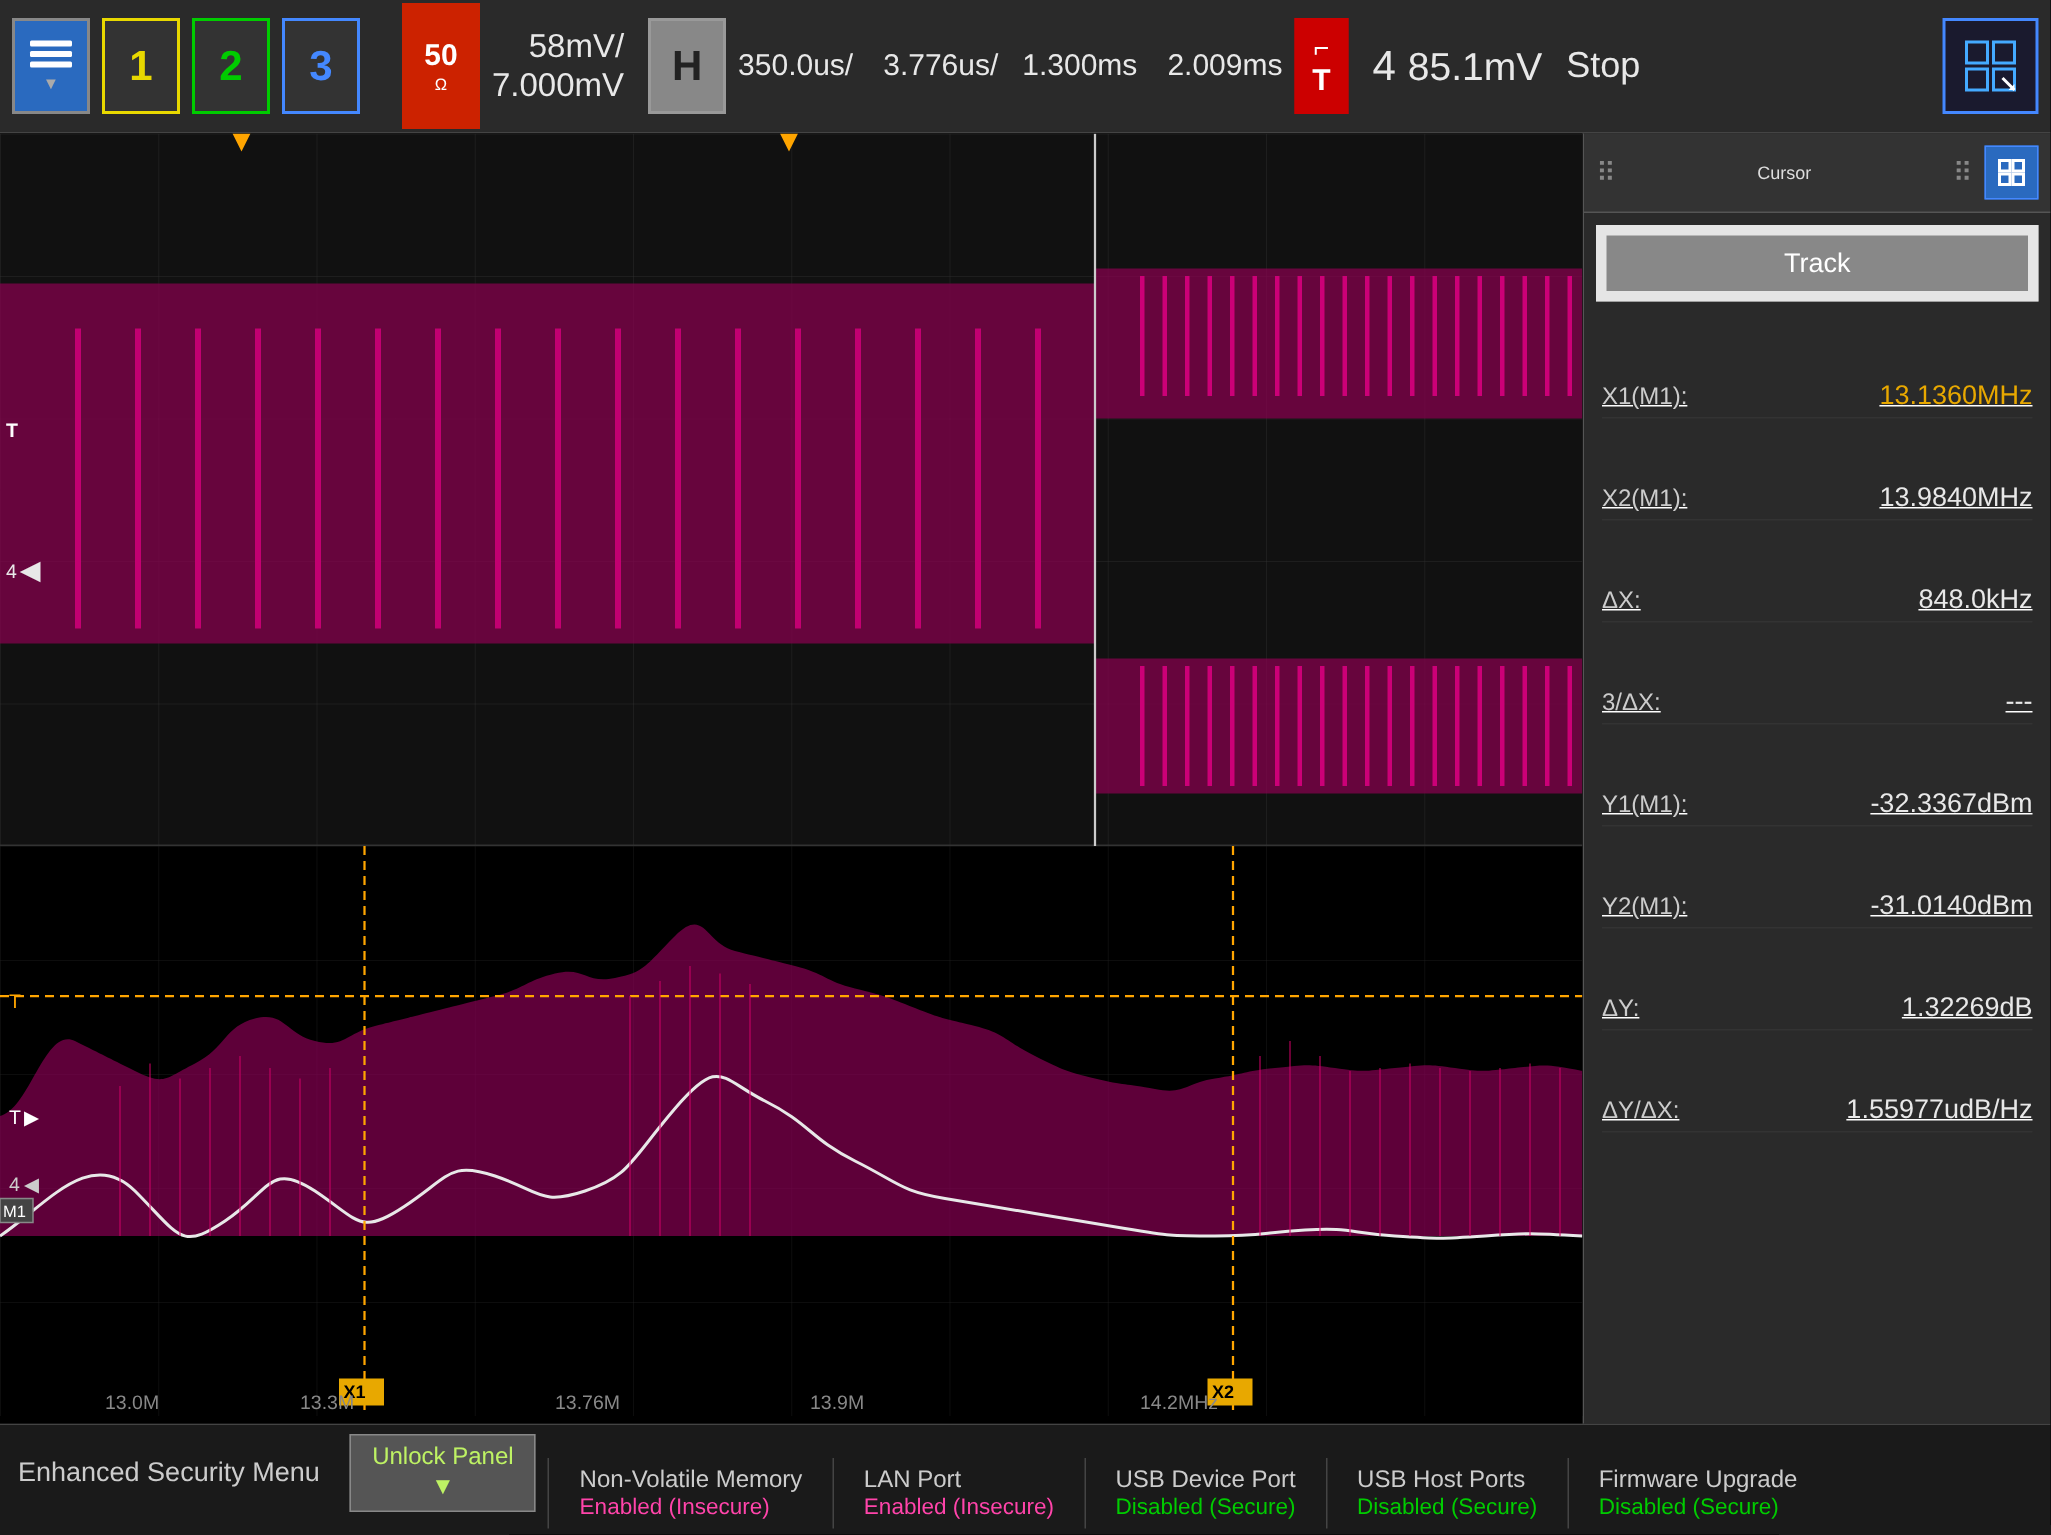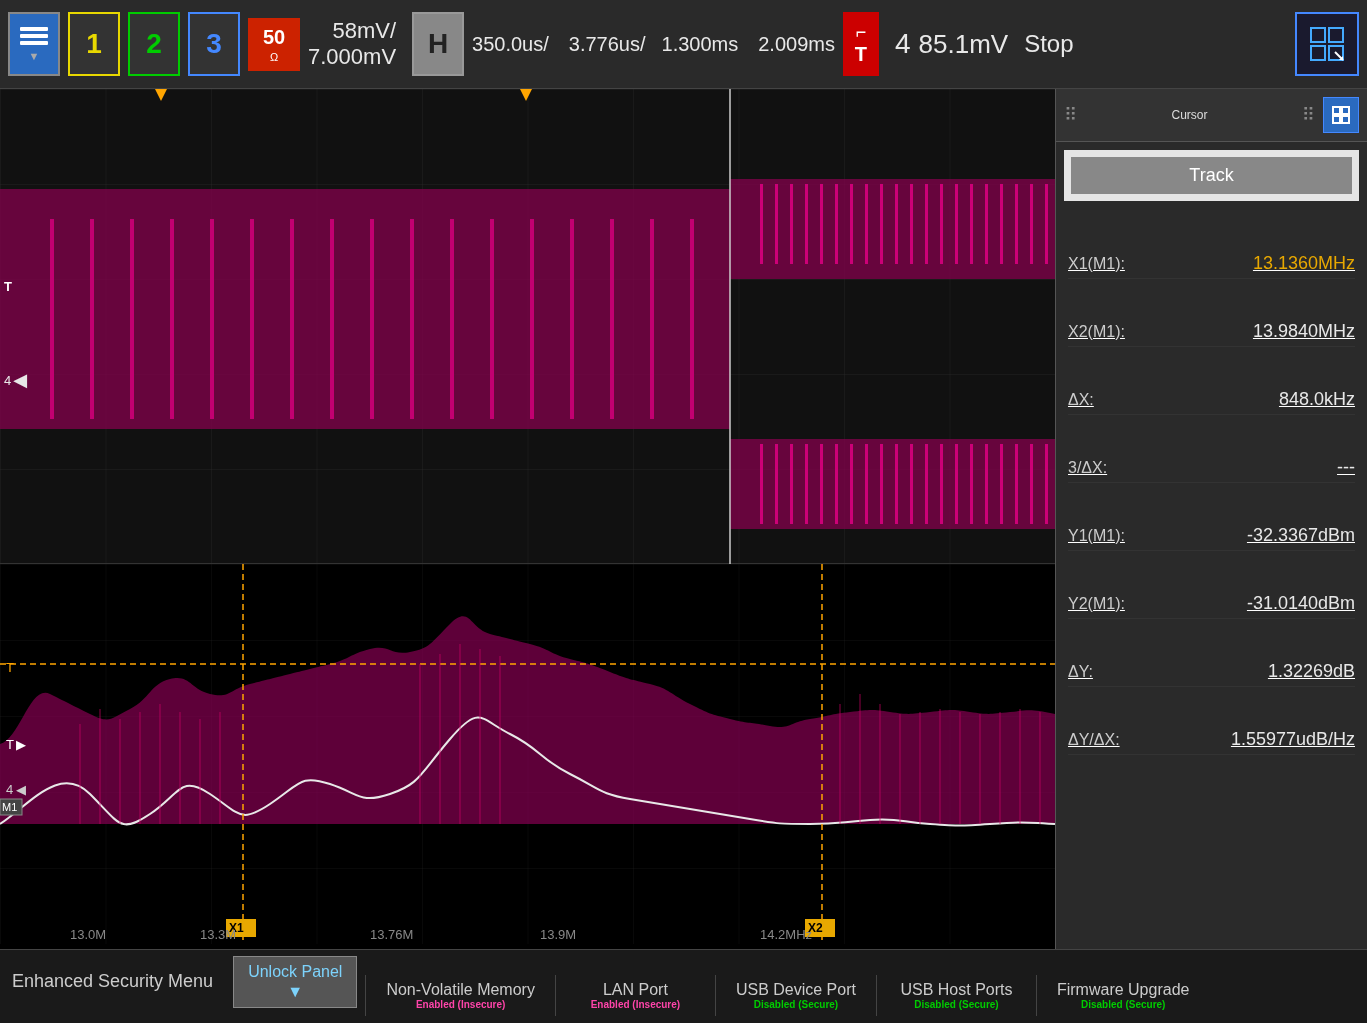--- a/index.html
+++ b/index.html
@@ -44,27 +44,28 @@
       height: 64px;
       font-size: 28px;
       font-weight: bold;
     }
     .btn-ch1 { border-color: #e8d800; color: #e8d800; }
     .btn-ch2 { border-color: #00cc00; color: #00cc00; }
     .btn-ch3 { border-color: #4488ff; color: #4488ff; }
 
     .omega-btn {
       width: 52px;
-      height: 53px;
+      height: 84px;
       background: #cc2200;
       border-color: #cc2200;
       flex-direction: column;
       font-size: 11px;
       color: #fff;
       gap: 2px;
+      margin-left: 20px;
     }
     .omega-btn .omega { font-size: 20px; font-weight: bold; }
 
     .voltage-display {
       display: flex;
       flex-direction: column;
       align-items: flex-end;
       color: #e8e8e8;
       font-size: 22px;
       margin-right: 8px;
@@ -263,46 +264,45 @@
     }
 
     .unlock-btn {
       display: flex;
       flex-direction: column;
       align-items: center;
       background: #555;
       border: 1px solid #888;
       padding: 6px 14px;
       cursor: pointer;
-      color: #7dd3fc;
+      color: #bef264;
       font-size: 16px;
       gap: 2px;
       margin: 0 8px;
       min-width: 120px;
     }
 
     .bottom-item {
       display: flex;
       flex-direction: column;
-      align-items: center;
       padding: 6px 20px;
       border-left: 1px solid #444;
       cursor: pointer;
       min-width: 160px;
       margin-top: 28px;
     }
 
     .bottom-item-label {
       font-size: 16px;
       color: #ccc;
     }
 
     .bottom-item-status {
-      font-size: 10px;
-      font-weight: bold;
+      font-size: 15px;
+      font-weight: normal;
     }
 
     .status-insecure { color: #ff44aa; }
     .status-secure { color: #00cc00; }
 
     
     .marker-orange {
       position: absolute;
       top: 0;
       width: 12px;

